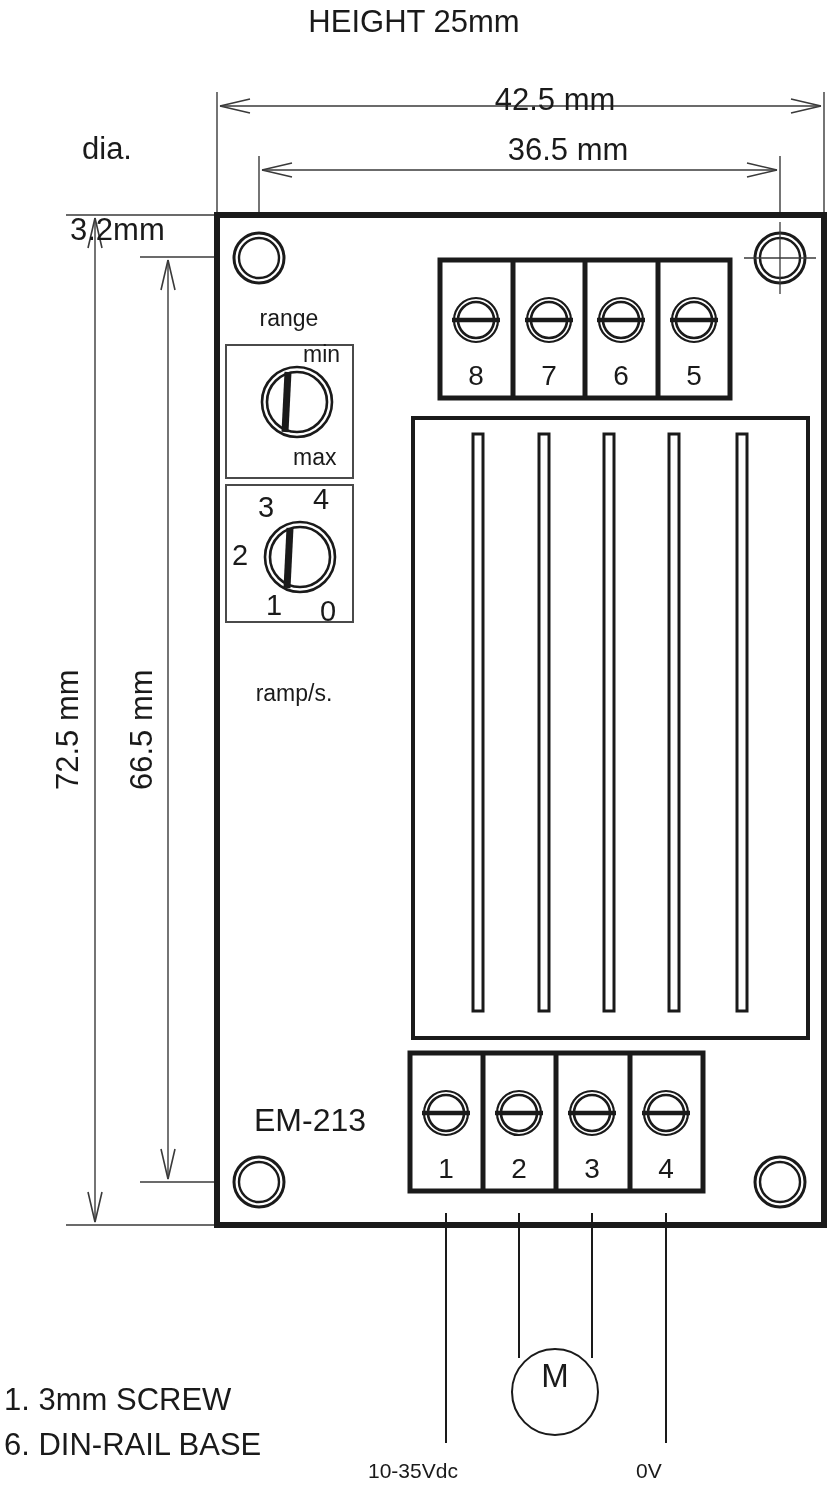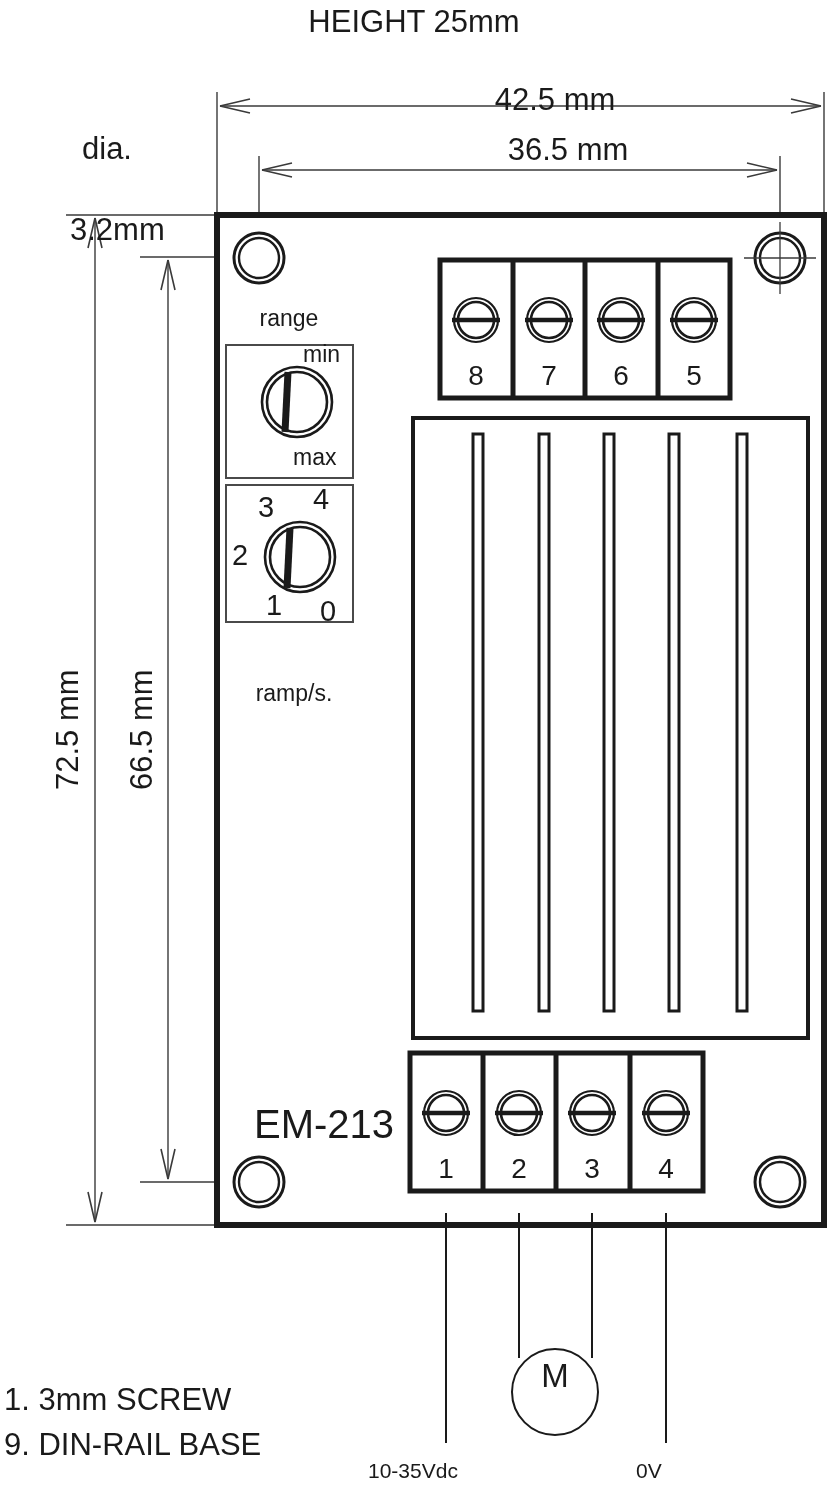--- a/index.html
+++ b/index.html
@@ -30,21 +30,21 @@
     line-height: 1;
     color: #1a1a1a;
     font-family: "Liberation Sans", sans-serif;
   }
   
   .dim-big   { font-size: 31px; }
   .note-big  { font-size: 31px; }
   .panel-lbl { font-size: 23px; }
   .dial-num  { font-size: 29px; }
   .term-num  { font-size: 28px; }
-  .model-lbl { font-size: 40px; }
+  .model-lbl { font-size: 32px; }
   .wire-lbl  { font-size: 21px; }
   .motor-lbl { font-size: 33px; }
   .rot-left {
     transform: rotate(-90deg);
     transform-origin: left top;
   }
 </style>
 </head>
 <body>
 
@@ -241,15 +241,15 @@
   <div class="lbl term-num" style="left:666px; top:1155px; transform:translateX(-50%);">4</div>
 
   <div class="lbl model-lbl" style="left:254px; top:1104px;">EM-213</div>
 
   <div class="lbl motor-lbl" style="left:555px; top:1375px; transform:translate(-50%,-50%);">M</div>
 
   <div class="lbl wire-lbl" style="left:368px; top:1460px;">10-35Vdc</div>
   <div class="lbl wire-lbl" style="left:636px; top:1460px;">0V</div>
 
   <div class="lbl note-big" style="left:4px; top:1384px;">1. 3mm SCREW</div>
-  <div class="lbl note-big" style="left:4px; top:1429px;">9. DIN-RAIL BASE</div>
+  <div class="lbl note-big" style="left:4px; top:1429px;">6. DIN-RAIL BASE</div>
 
 </div>
 
 </body></html>

